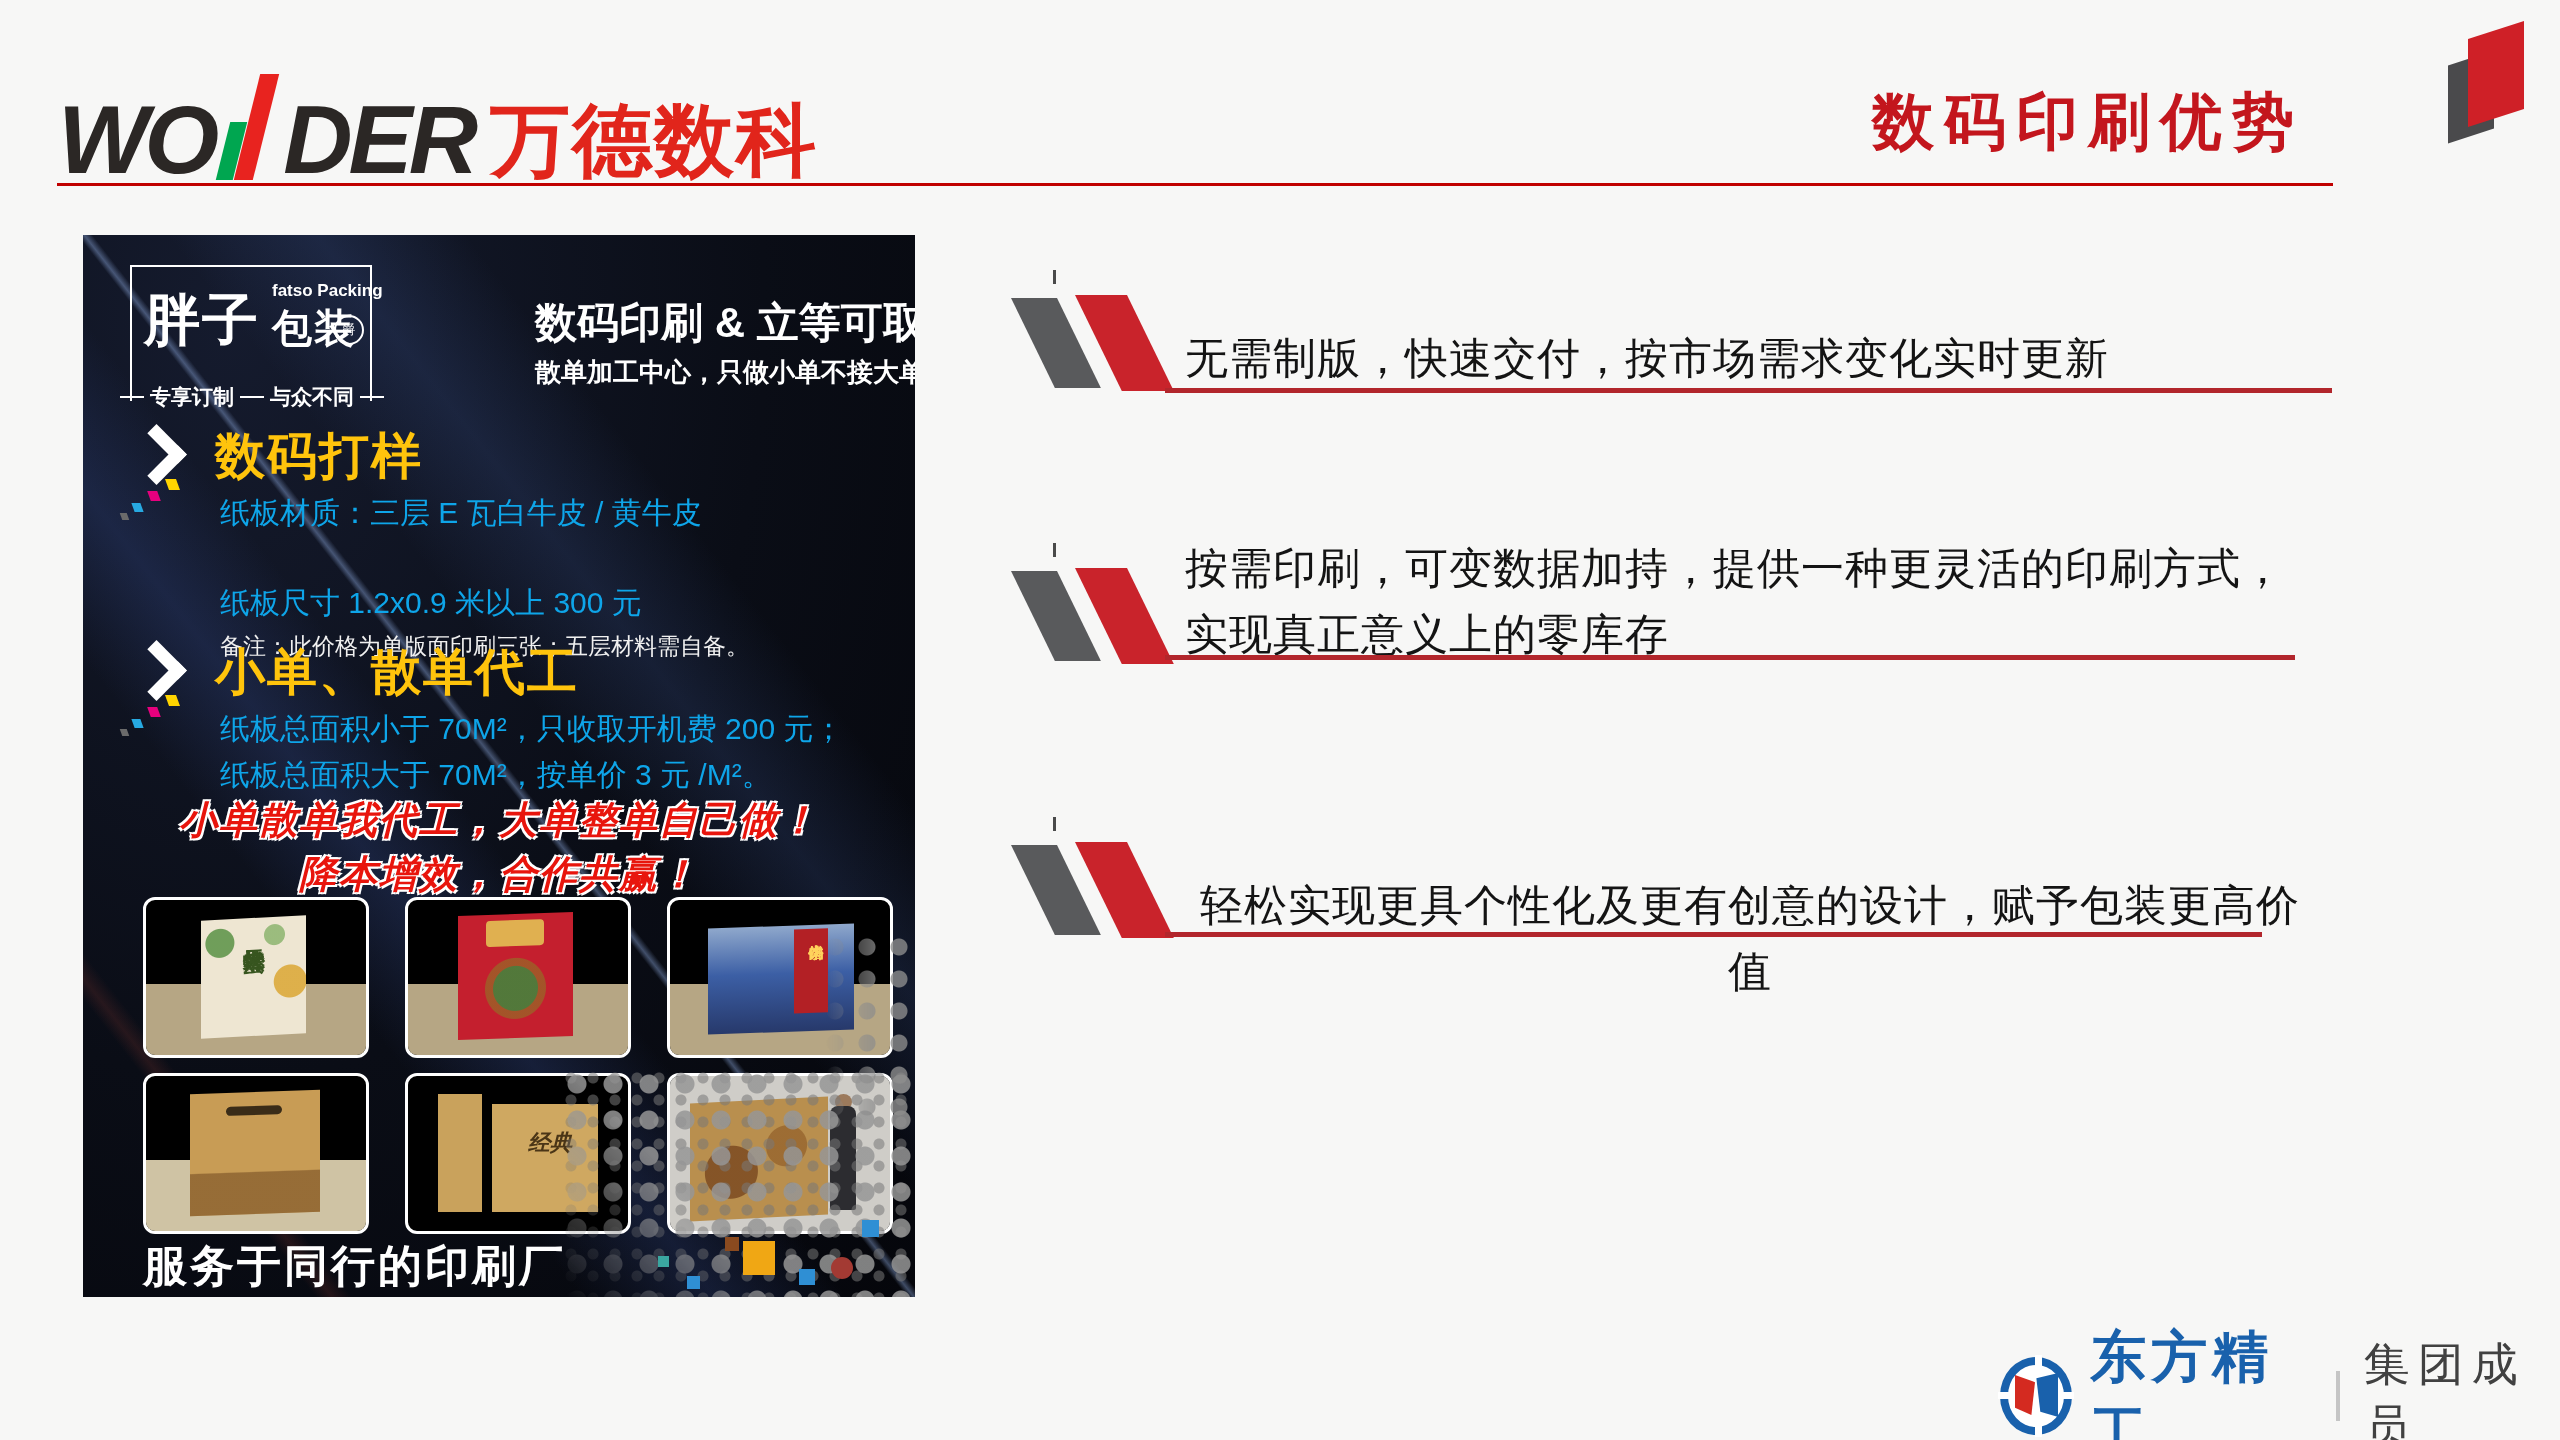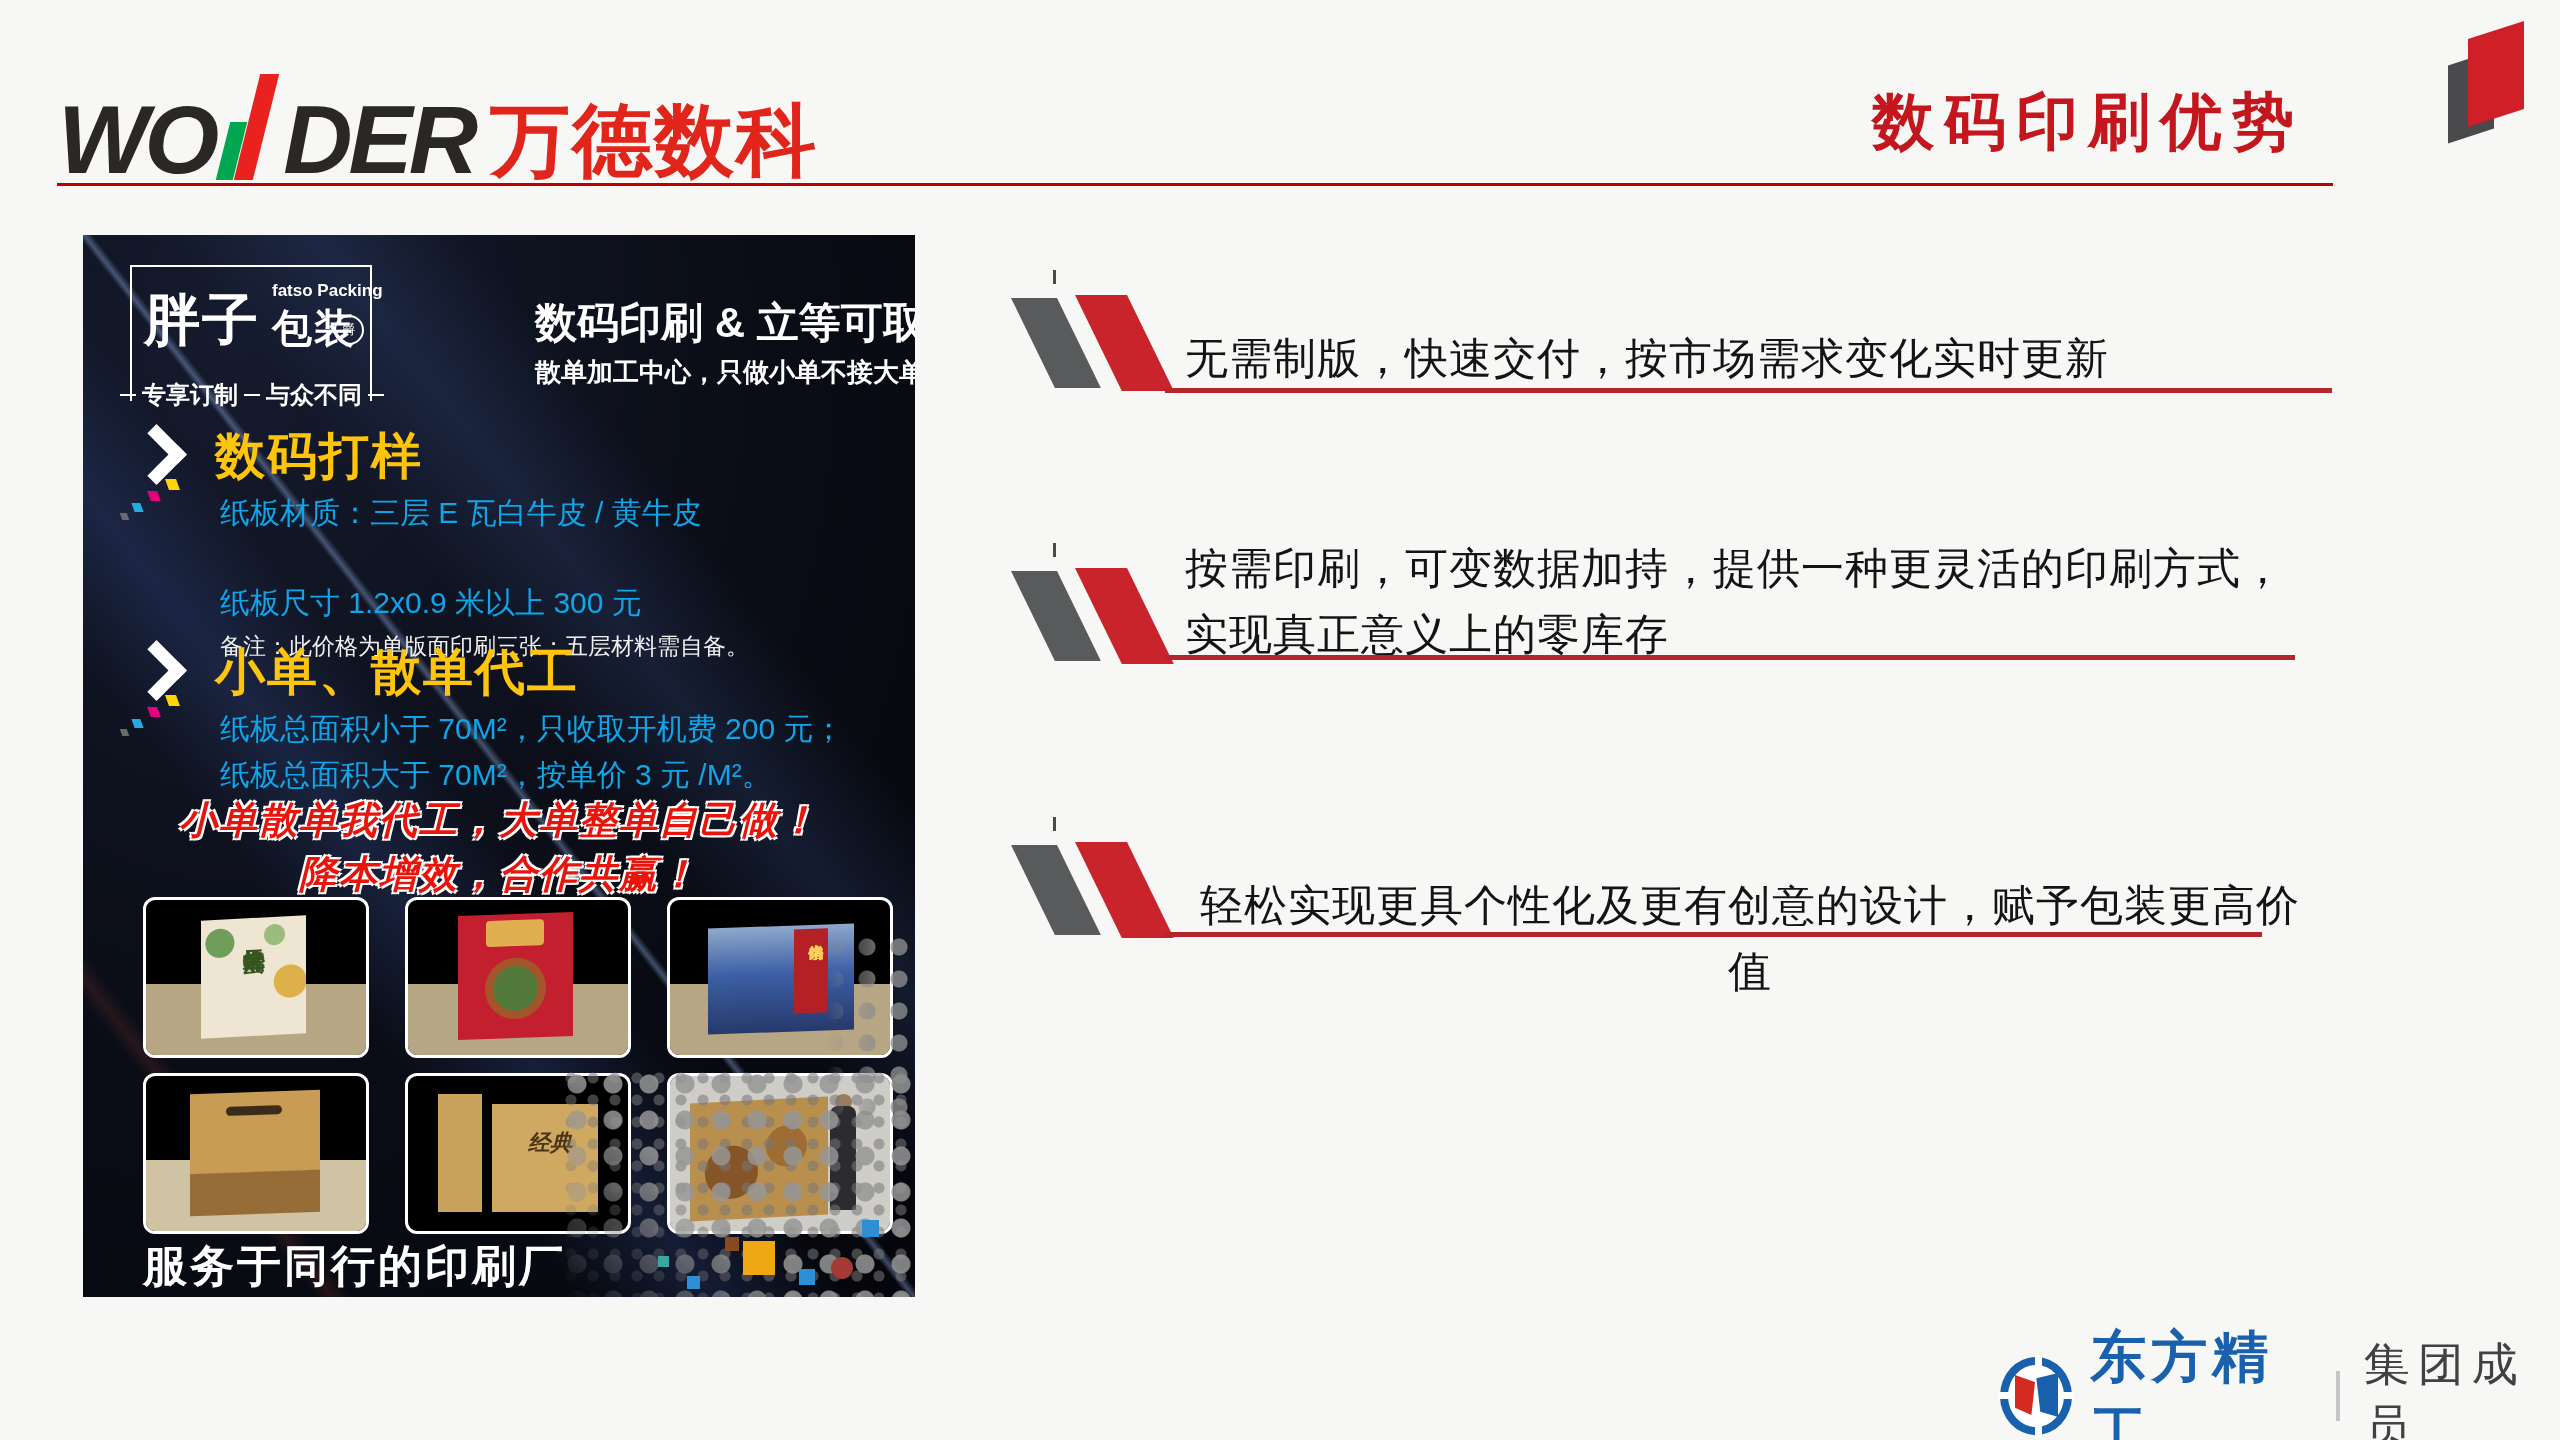--- a/index.html
+++ b/index.html
@@ -41,21 +41,21 @@
       linear-gradient(52deg, transparent 14%, rgba(150,60,50,.20) 15%, transparent 16.2%),
       radial-gradient(ellipse at 18% 8%, #151b2e 0%, #0a0d16 55%, #05060b 100%);}
   .brand-box{position:absolute;left:47px;top:30px;width:238px;height:134px;
              border:2px solid #fff;border-bottom:none;color:#fff;}
   .brand-cn{position:absolute;left:12px;top:16px;font-size:56px;font-weight:900;letter-spacing:2px;}
   .brand-en{position:absolute;left:140px;top:14px;font-size:17px;font-weight:700;white-space:nowrap;}
   .brand-suffix{position:absolute;left:140px;top:34px;font-size:40px;font-weight:900;letter-spacing:2px;}
   .seal-icon{position:absolute;right:6px;top:48px;width:26px;height:26px;border:2px solid #fff;border-radius:50%;
              font-size:13px;line-height:26px;text-align:center;color:#fff;}
   .brand-tagline{position:absolute;left:-18px;bottom:-10px;width:276px;display:flex;align-items:center;
-                 color:#fff;font-size:24px;font-weight:700;white-space:nowrap;}
+                 color:#fff;font-size:21px;font-weight:700;white-space:nowrap;}
   .tag-line{flex:1;height:2px;background:#fff;margin:0 6px;}
   .poster-headline{position:absolute;left:452px;top:60px;font-size:42px;font-weight:900;color:#fff;white-space:nowrap;}
   .poster-sub{position:absolute;left:452px;top:120px;font-size:26px;font-weight:700;color:#fff;white-space:nowrap;}
 
   .sec-arrow{position:absolute;width:96px;height:80px;}
   .chev{position:absolute;left:14px;top:6px;width:30px;height:30px;border-top:13px solid #fff;
         border-right:13px solid #fff;transform:rotate(45deg);}
   .sq{position:absolute;}
   .sq-y{left:46px;top:52px;width:11px;height:11px;background:#ffd400;transform:skewX(20deg);}
   .sq-m{left:28px;top:64px;width:10px;height:10px;background:#e6007e;transform:skewX(20deg);}

